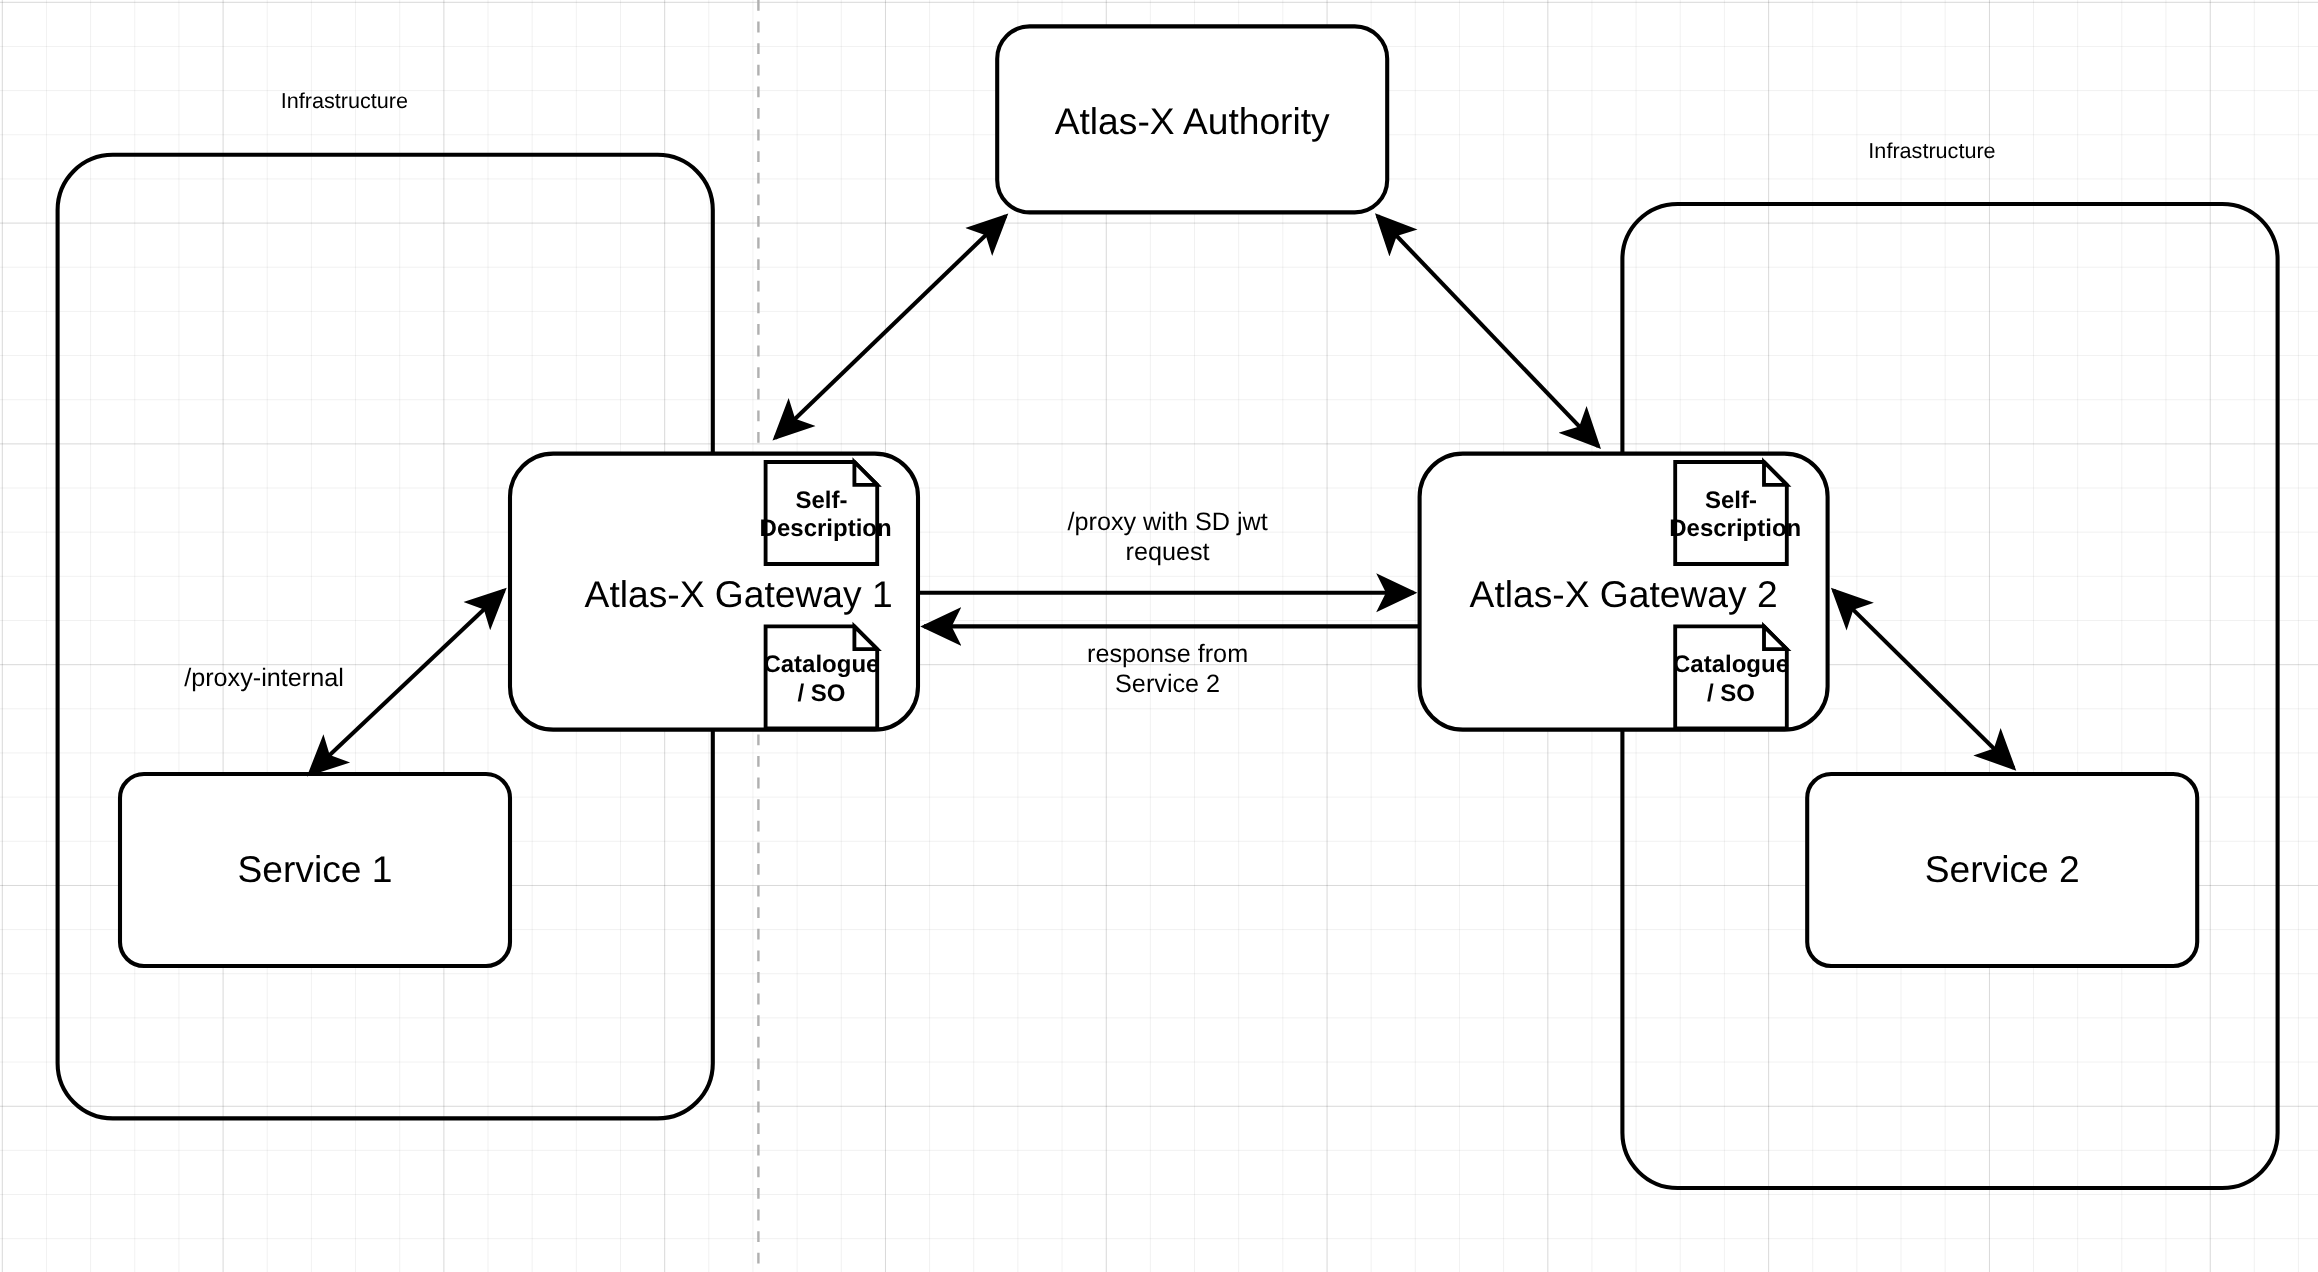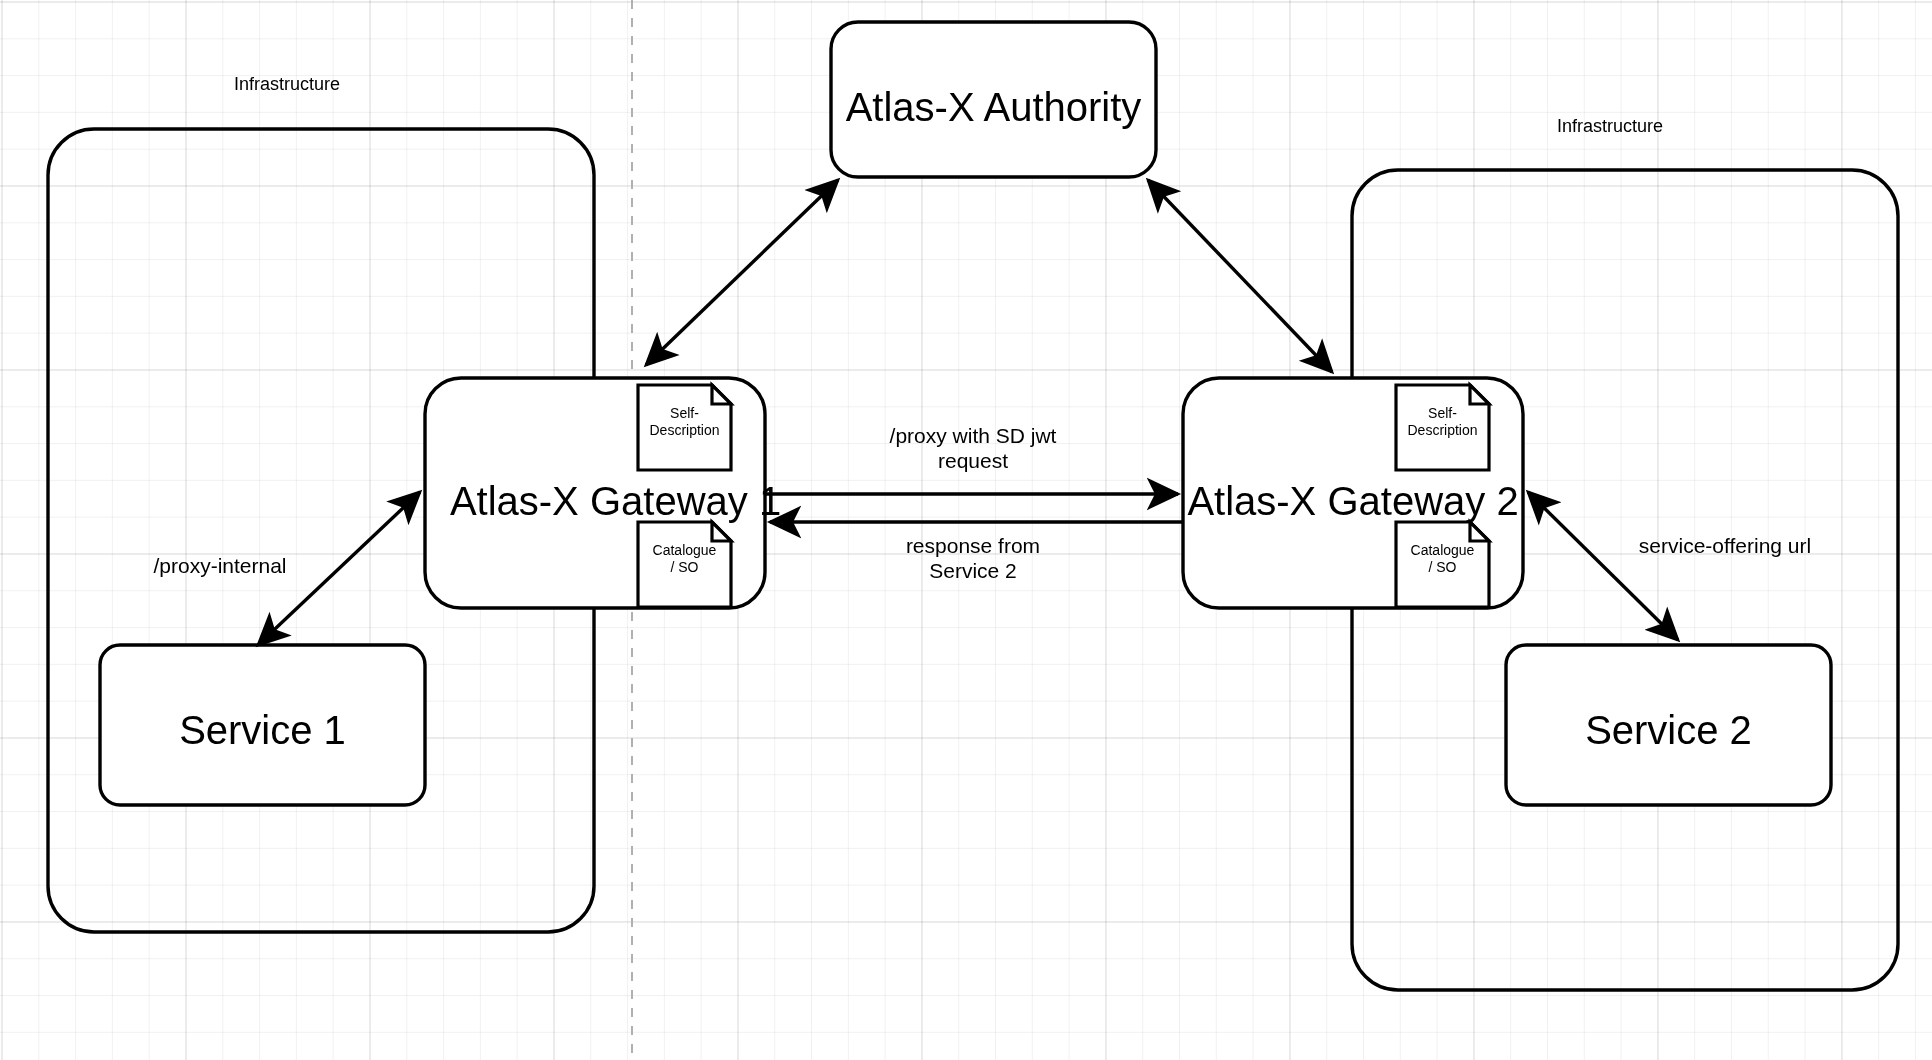--- a/index.html
+++ b/index.html
@@ -29,24 +29,24 @@
     height: 1060px;
   }
   .txt {
     position: absolute;
     color: #000000;
     font-family: "Liberation Sans", sans-serif;
     text-align: center;
     line-height: 1.18;
     white-space: pre-line;
   }
-  .node-label   { font-size: 40px; }
+  .node-label   { font-size: 31px; }
   .group-label  { font-size: 18px; }
   .edge-label   { font-size: 21px; }
-  .doc-label    { font-size: 14px; line-height: 1.22; }
+  .doc-label    { font-size: 20px; line-height: 1.22; font-weight: bold; }
 </style>
 </head>
 <body>
 
 <div id="canvas">
 
   <svg id="svg-layer" viewBox="0 0 1932 1060" xmlns="http://www.w3.org/2000/svg">
     <defs>
       <marker id="arrowEnd" viewBox="0 0 12 12" refX="10" refY="6" markerWidth="11" markerHeight="11" orient="auto-start-reverse">
         <path d="M 0 0.8 L 11 6 L 0 11.2 L 2.6 6 Z" fill="#000000"></path>
@@ -120,15 +120,14 @@
 / SO</div>
 
   <div class="txt edge-label" style="left:75px; top:554px; width:290px;">/proxy-internal</div>
 
   <div class="txt edge-label" style="left:808px; top:424px; width:330px;">/proxy with SD jwt
 request</div>
 
   <div class="txt edge-label" style="left:808px; top:534px; width:330px;">response from
 Service 2</div>
 
-  <div class="txt edge-label" style="left:1565px; top:534px; width:320px;">service-offering url</div>
 
 </div>
 
 </body></html>

